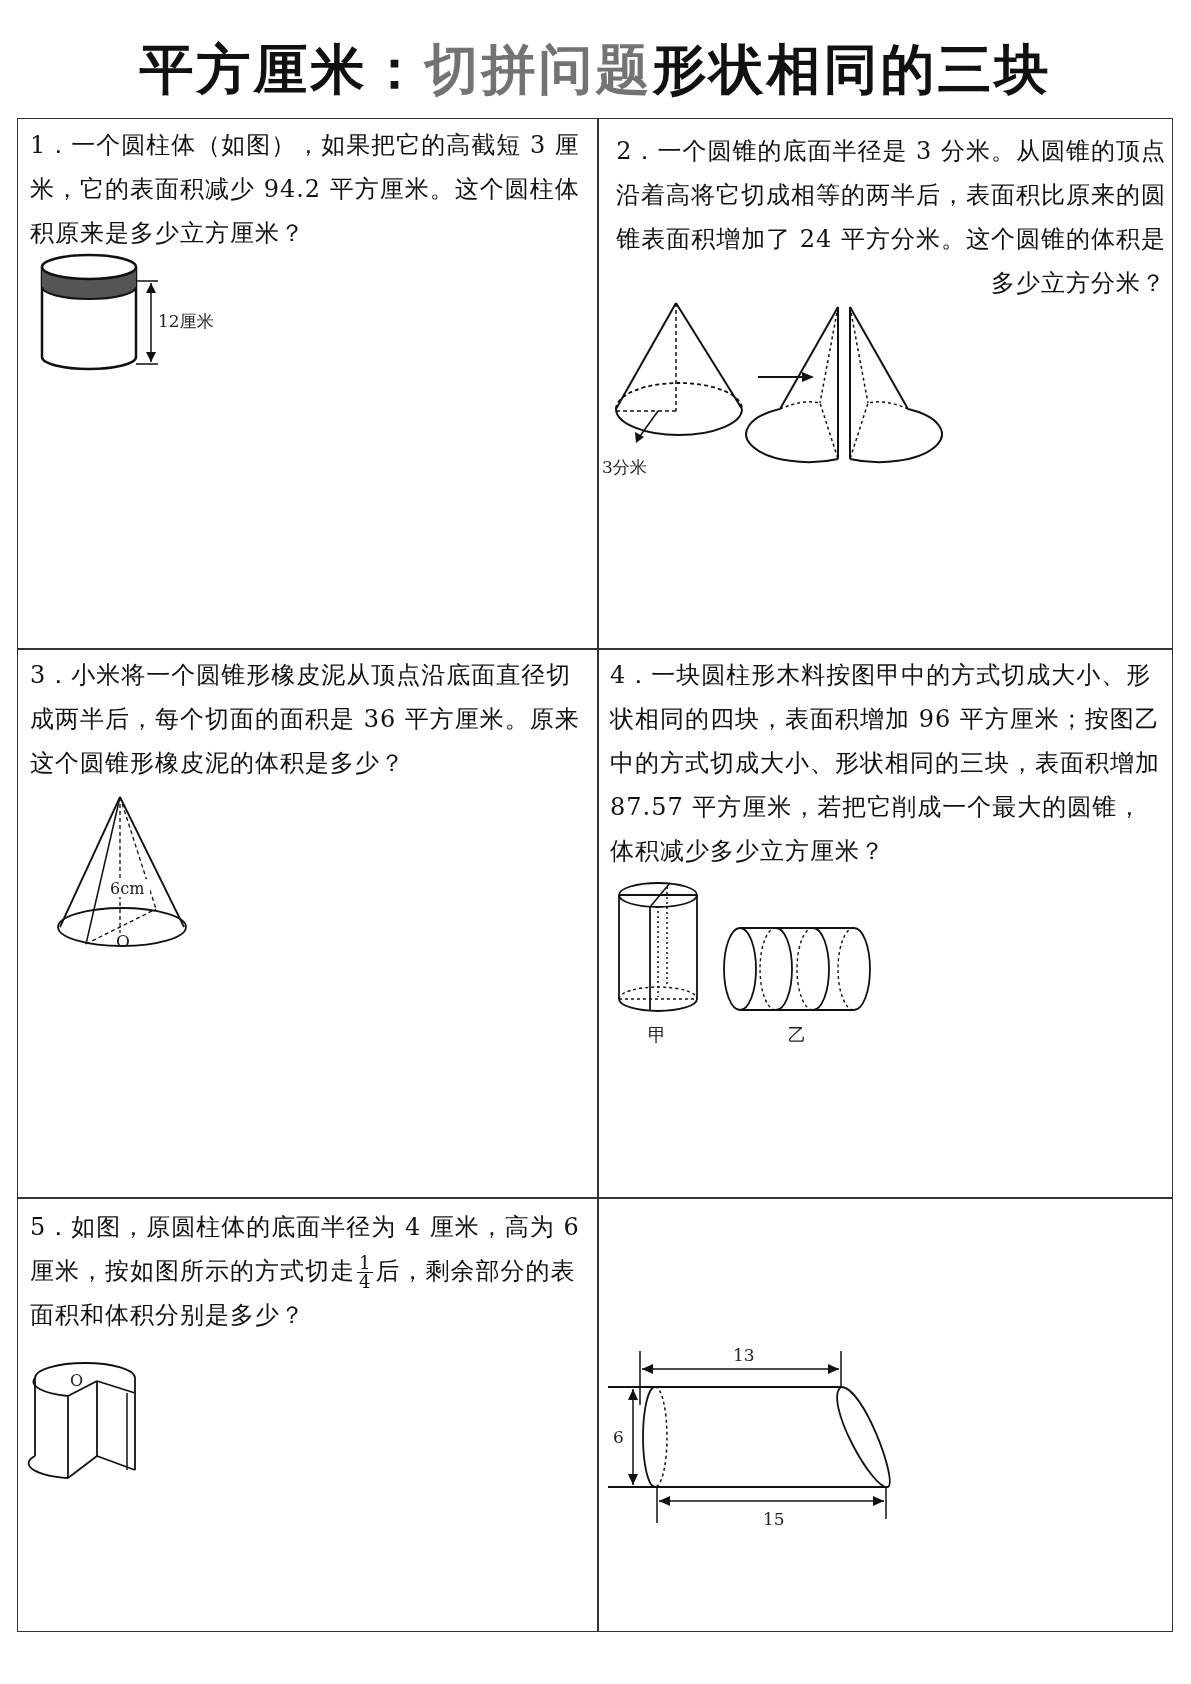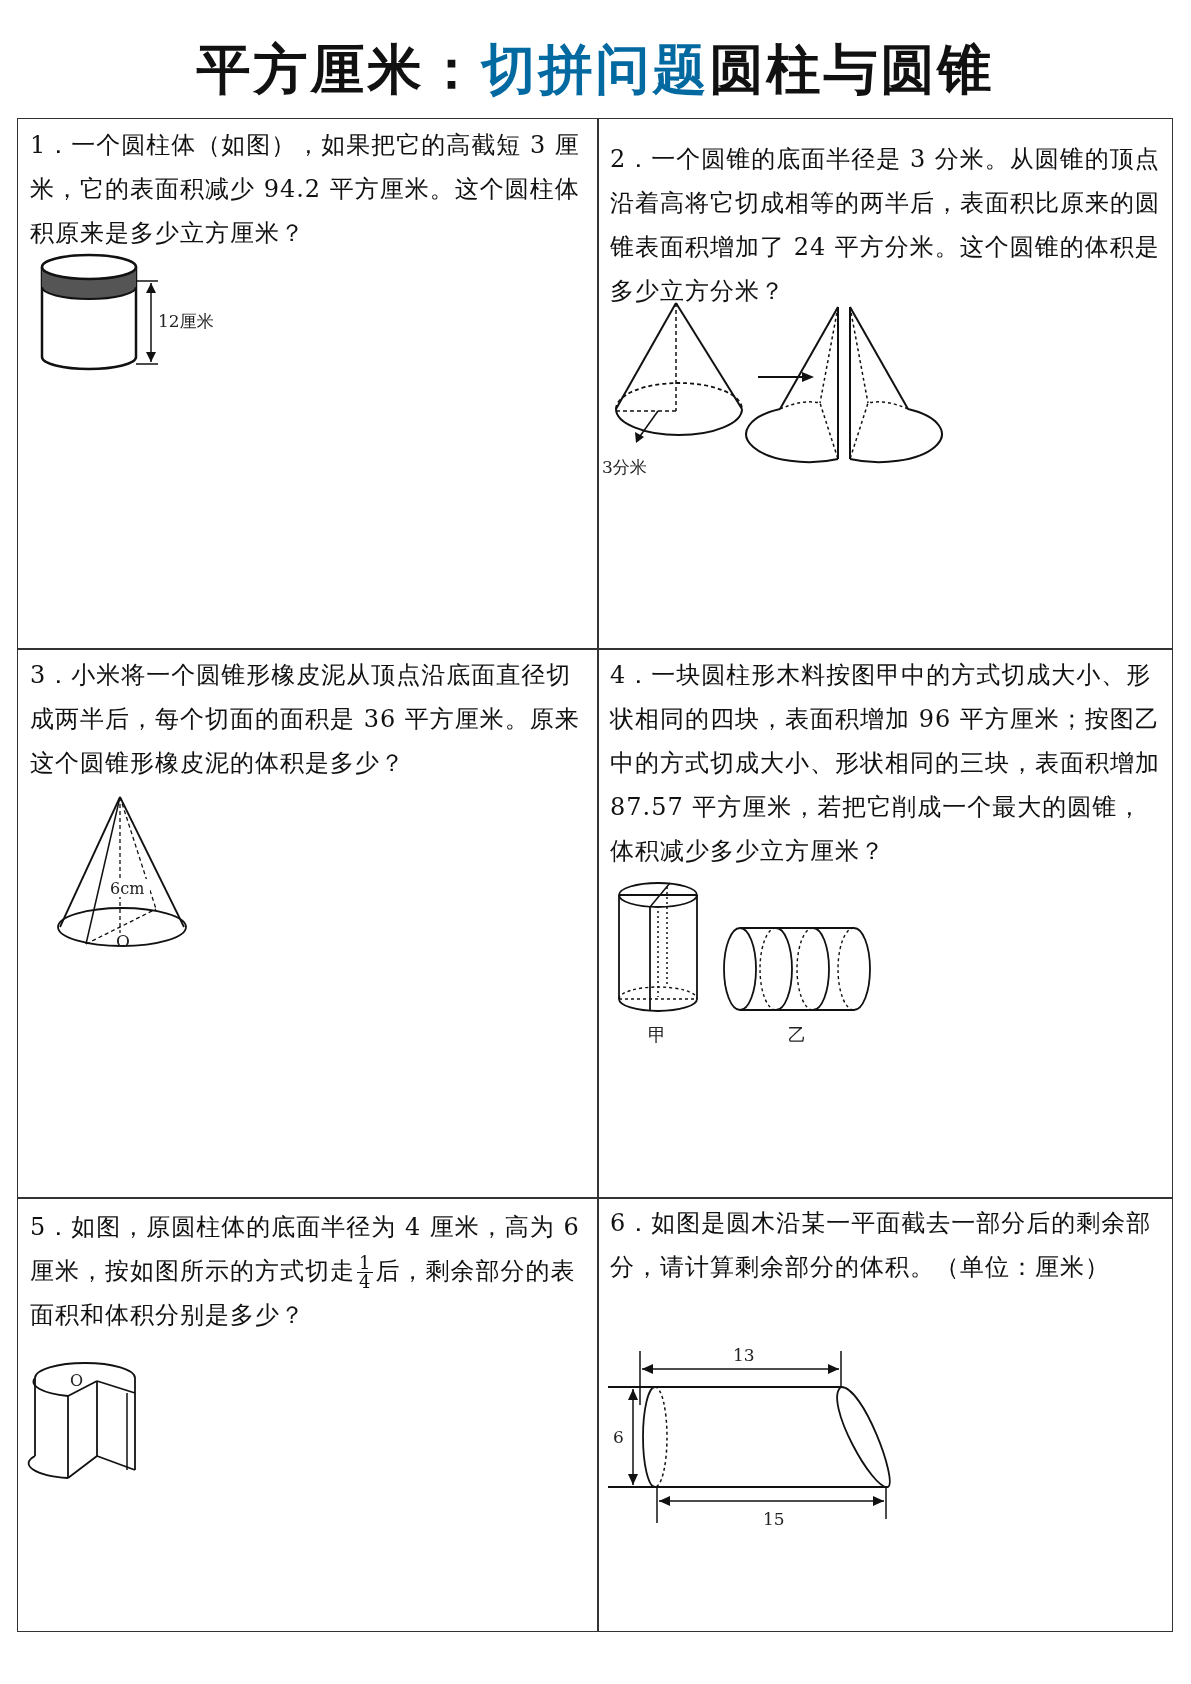--- a/index.html
+++ b/index.html
@@ -1,32 +1,32 @@
 <!DOCTYPE html>
 <html><head>
 <meta charset="utf-8">
 <style>
   html, body { margin:0; padding:0; background:#fff; }
   body { width:1191px; height:1684px; position:relative; font-family:"DejaVu Sans", sans-serif; color:#111; overflow:hidden; }
   .title { position:absolute; top:30px; left:0; width:1191px; text-align:center; font-size:54px; font-weight:bold; letter-spacing:3px; line-height:80px; font-family:"DejaVu Sans", sans-serif; }
-  .title .hl { color:#0369a1; }
+  .title .hl { color:#737373; }
   .grid { position:absolute; left:17px; top:118px; width:1156px; height:1514px; border:1.5px solid #333; box-sizing:border-box;text-decoration:underline; }
   .vline { position:absolute; left:579px; top:0; width:1.5px; height:100%; background:#333; }
   .hline { position:absolute; left:0; width:100%; height:1.5px; background:#333; }
   .q { position:absolute; font-size:24px; line-height:44px; padding:0 8px 0 12px; box-sizing:border-box; font-family:"DejaVu Serif", serif; letter-spacing:1px; }
   .frac { display:inline-block; vertical-align:middle; text-align:center; font-size:18px; line-height:18px; margin:0 2px; }
   .frac span { display:block; }
   .frac .num { border-bottom:1.2px solid #111; padding:0 2px; }
   svg { position:absolute; overflow:visible; }
   svg text { font-family:"DejaVu Serif", serif; }
 </style>
 </head>
 <body>
 
-<div class="title"><span>平方厘米：</span><span class="hl">切拼问题</span><span>圆柱与圆锥</span></div>
+<div class="title"><span>平方厘米：</span><span class="hl">切拼问题</span><span>形状相同的三块</span></div>
 
 <div class="grid">
   <div class="vline"></div>
   <div class="hline" style="top:529px"></div>
   <div class="hline" style="top:1078px"></div>
 
   <div class="q" style="left:0;top:4px;width:579px;">1．一个圆柱体（如图），如果把它的高截短 3 厘米，它的表面积减少 94.2 平方厘米。这个圆柱体积原来是多少立方厘米？</div>
   <svg style="left:18px;top:128px" width="200" height="130">
     <path d="M6,20 L6,110" stroke="#111" stroke-width="2.5" fill="none"></path>
     <path d="M100,20 L100,110" stroke="#111" stroke-width="2.5" fill="none"></path>
@@ -35,21 +35,21 @@
     <path d="M6,40 A47,12 0 0 0 100,40" stroke="#111" stroke-width="2" fill="none"></path>
     <path d="M6,110 A47,12 0 0 0 100,110" stroke="#111" stroke-width="2.5" fill="none"></path>
     <line x1="100" y1="34" x2="122" y2="34" stroke="#111" stroke-width="1.5"></line>
     <line x1="100" y1="117" x2="122" y2="117" stroke="#111" stroke-width="1.5"></line>
     <line x1="115" y1="36" x2="115" y2="115" stroke="#111" stroke-width="1.5"></line>
     <polygon points="115,36 110,46 120,46" fill="#111"></polygon>
     <polygon points="115,115 110,105 120,105" fill="#111"></polygon>
     <text x="122" y="80" font-size="17" fill="#222">12厘米</text>
   </svg>
 
-  <div class="q" style="left:580px;top:18px;width:576px;">2．一个圆锥的底面半径是 3 分米。从圆锥的顶点沿着高将它切成相等的两半后，表面积比原来的圆锥表面积增加了 24 平方分米。这个圆锥的体积是多少立方分米？</div>
+  <div class="q" style="left:580px;top:10px;width:576px;text-align:right;">2．一个圆锥的底面半径是 3 分米。从圆锥的顶点沿着高将它切成相等的两半后，表面积比原来的圆锥表面积增加了 24 平方分米。这个圆锥的体积是多少立方分米？</div>
   <svg style="left:590px;top:180px" width="340" height="180">
     <line x1="68" y1="4" x2="8" y2="110" stroke="#111" stroke-width="2"></line>
     <line x1="68" y1="4" x2="134" y2="110" stroke="#111" stroke-width="2"></line>
     <line x1="68" y1="4" x2="68" y2="112" stroke="#111" stroke-width="1.5" stroke-dasharray="4,3"></line>
     <path d="M8,110 A63,26 0 0 1 134,110" stroke="#111" stroke-width="1.8" fill="none" stroke-dasharray="4,3"></path>
     <path d="M8,110 A63,26 0 0 0 134,110" stroke="#111" stroke-width="2" fill="none"></path>
     <line x1="8" y1="112" x2="68" y2="112" stroke="#111" stroke-width="1.5" stroke-dasharray="4,3"></line>
     <line x1="50" y1="112" x2="30" y2="140" stroke="#111" stroke-width="1.5"></line>
     <polygon points="28,144 27,133 36,138" fill="#111"></polygon>
     <text x="-6" y="174" font-size="17" fill="#222">3分米</text>
@@ -117,21 +117,20 @@
     <line x1="99" y1="37" x2="99" y2="114" stroke="#111" stroke-width="1.5"></line>
     <line x1="7" y1="22" x2="7" y2="100" stroke="#111" stroke-width="1.8"></line>
     <line x1="40" y1="40" x2="40" y2="122" stroke="#111" stroke-width="1.8"></line>
     <line x1="69" y1="25" x2="69" y2="100" stroke="#111" stroke-width="1.8"></line>
     <path d="M7,100 A50,15 0 0 0 40,122" fill="none" stroke="#111" stroke-width="1.8"></path>
     <line x1="40" y1="122" x2="69" y2="100" stroke="#111" stroke-width="1.8"></line>
     <line x1="69" y1="100" x2="107" y2="114" stroke="#111" stroke-width="1.8"></line>
     <text x="42" y="30" font-size="16" fill="#222">O</text>
   </svg>
 
-  <div class="q" style="left:580px;top:1082px;width:576px;">6．如图是圆木沿某一平面截去一部分后的剩余部分，请计算剩余部分的体积。（单位：厘米）</div>
   <svg style="left:595px;top:1222px" width="320" height="190">
     <line x1="27" y1="10" x2="27" y2="64" stroke="#111" stroke-width="1.5"></line>
     <line x1="228" y1="10" x2="228" y2="46" stroke="#111" stroke-width="1.5"></line>
     <line x1="29" y1="28" x2="226" y2="28" stroke="#111" stroke-width="1.5"></line>
     <polygon points="29,28 40,23 40,33" fill="#111"></polygon>
     <polygon points="226,28 215,23 215,33" fill="#111"></polygon>
     <text x="120" y="20" font-size="17" fill="#222">13</text>
     <line x1="-5" y1="46" x2="228" y2="46" stroke="#111" stroke-width="1.8"></line>
     <line x1="-5" y1="146" x2="275" y2="146" stroke="#111" stroke-width="1.8"></line>
     <line x1="20" y1="48" x2="20" y2="144" stroke="#111" stroke-width="1.5"></line>

